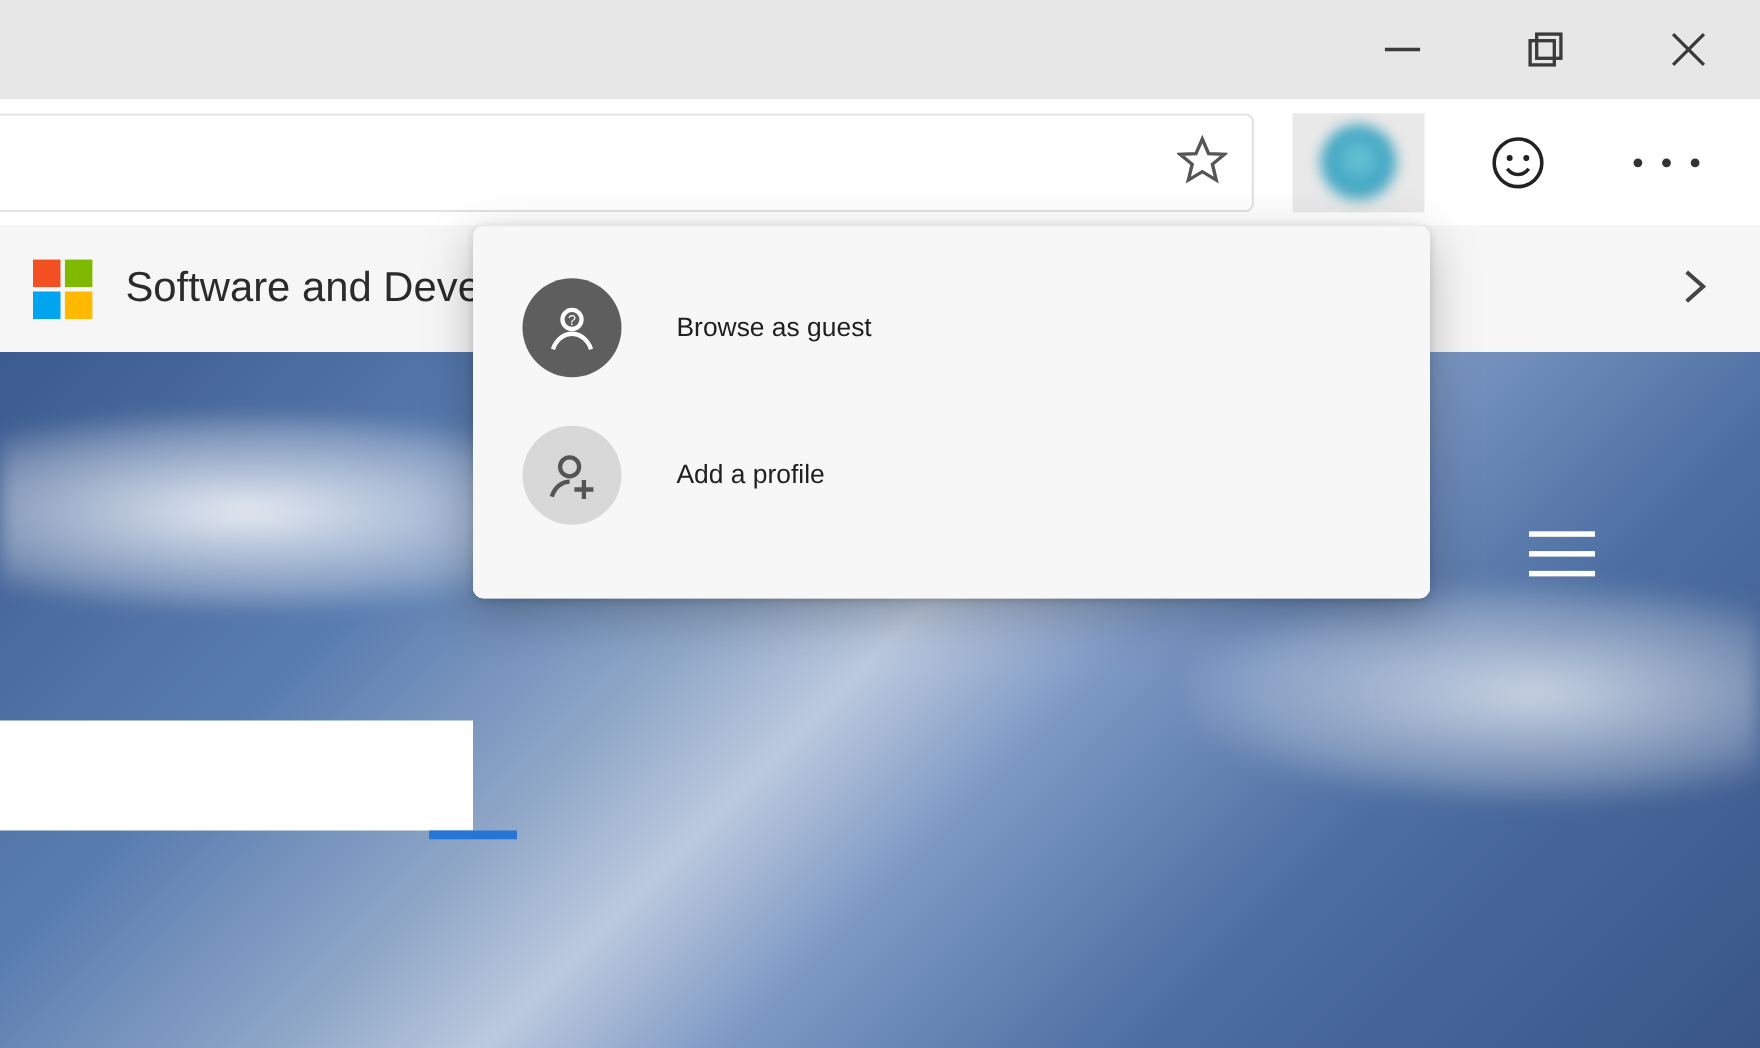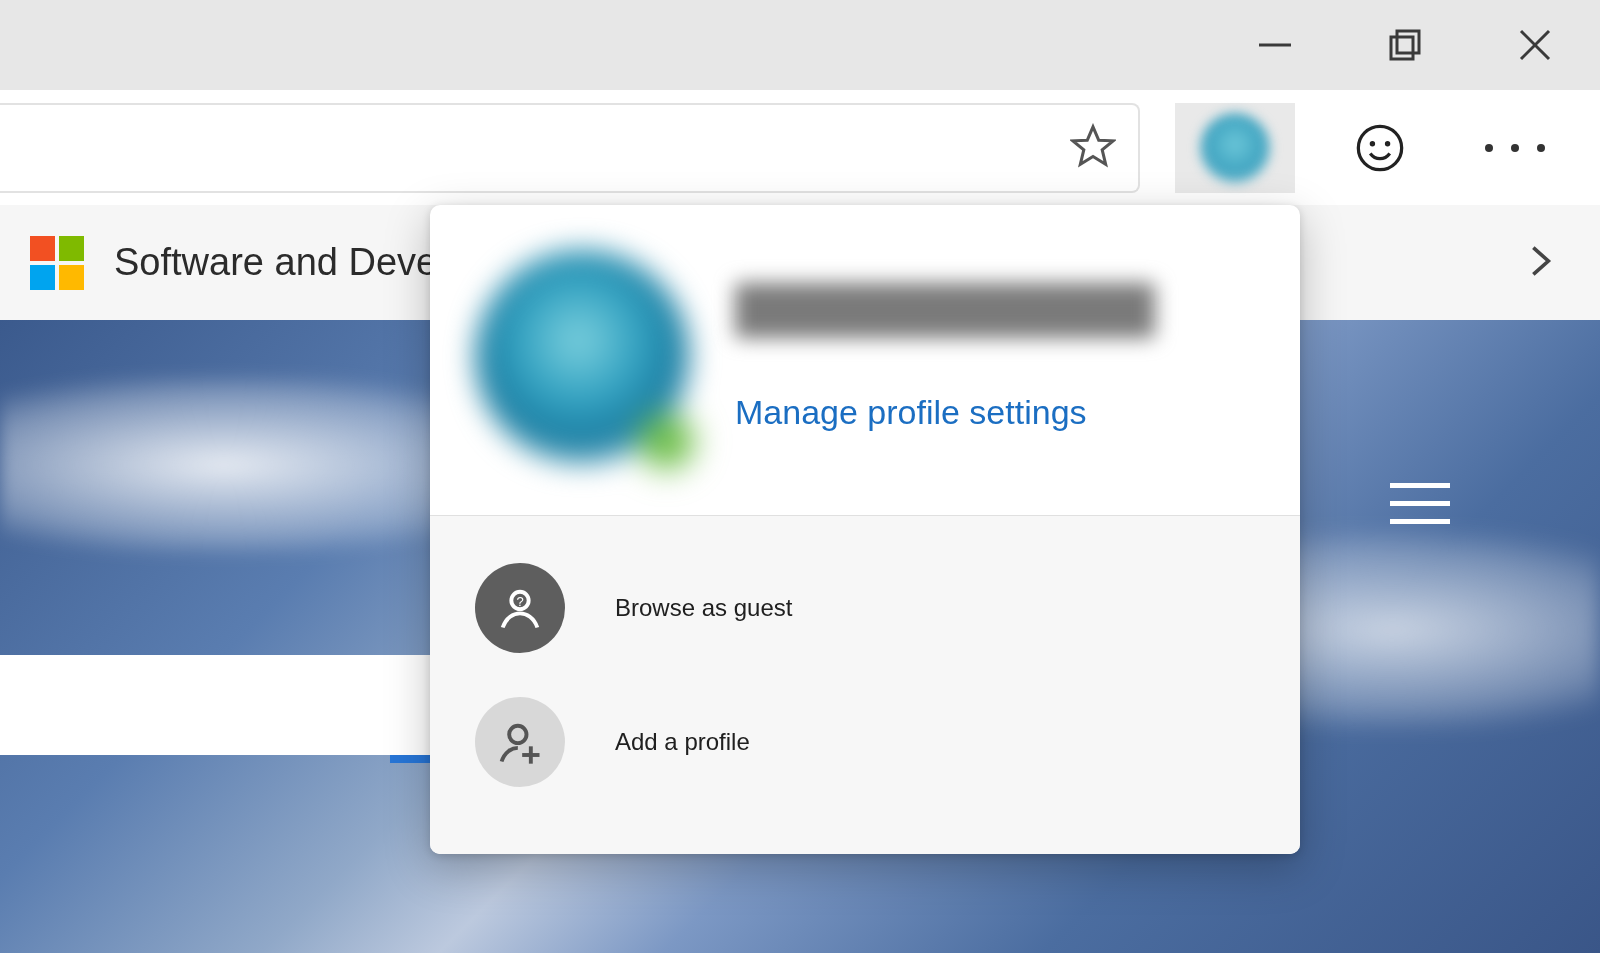--- a/index.html
+++ b/index.html
@@ -124,27 +124,20 @@
   <div class="cloud2"></div>
   <div class="whitebar"></div>
   <div class="burger" title="Menu">
     <div></div>
     <div></div>
     <div></div>
   </div>
 </div>
 
 <div class="flyout">
-  <div class="fly-head">
-    <div class="big-avatar"></div>
-    <div class="fly-ident">
-      <div class="blur-name"></div>
-      <span class="manage">Manage profile settings</span>
-    </div>
-  </div>
   <div class="fly-sep"></div>
   <div class="fly-body">
     <div class="fly-item">
       <div class="fly-ico ico-dark">
         <svg width="52" height="52" viewBox="0 0 24 24" fill="none" stroke="#fff" stroke-width="1.8">
           <circle cx="12" cy="8.5" r="4"></circle>
             <path d="M4 21c1.5-4.5 5-6.5 8-6.5s6.5 2 8 6.5"></path>
           <text x="12" y="11" font-size="6" fill="#fff" text-anchor="middle" stroke="none">?</text>
         </svg>
       </div>

